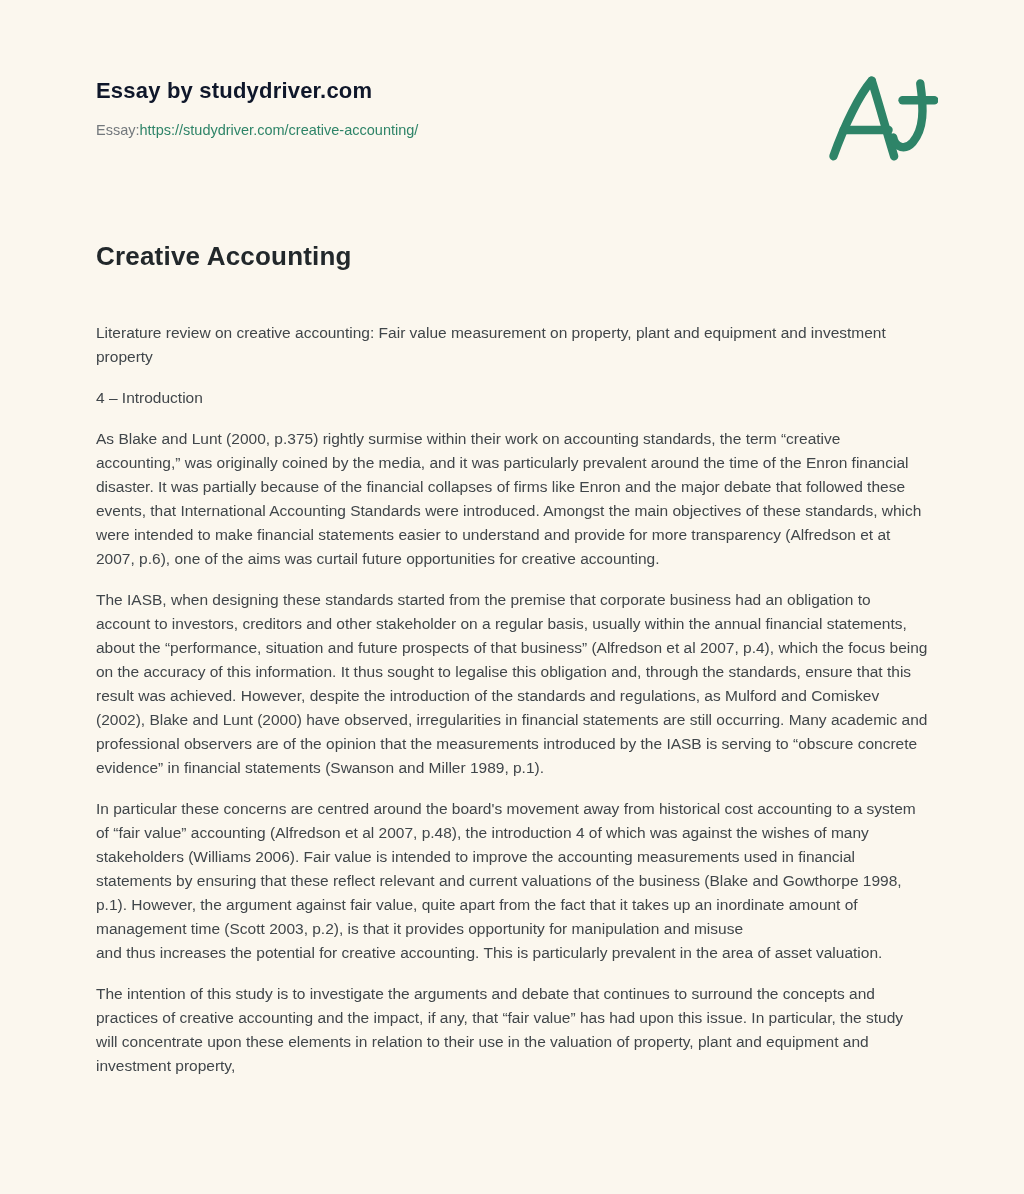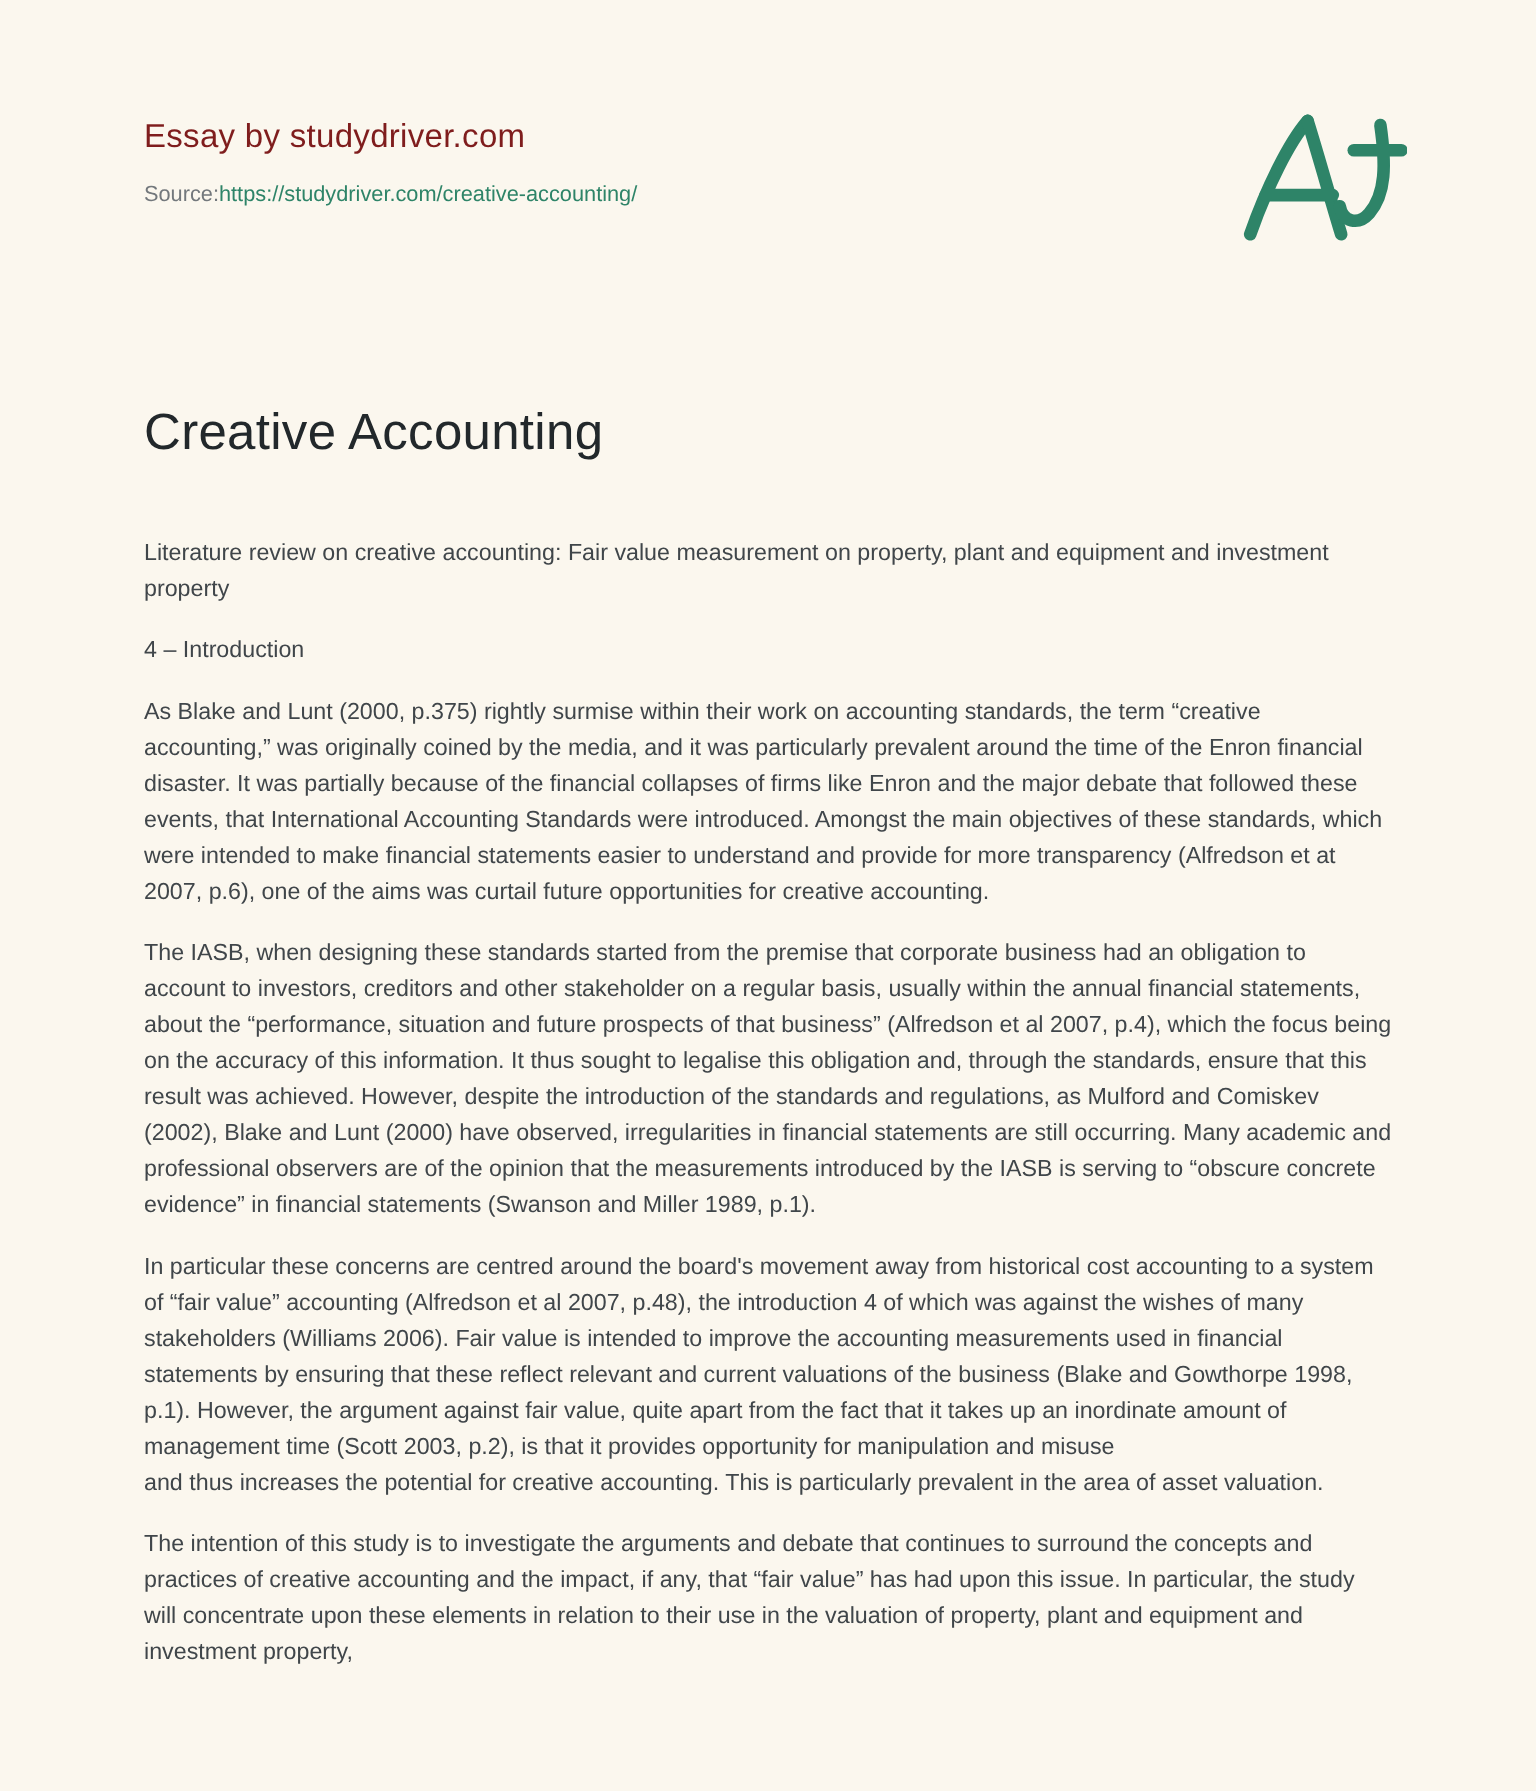--- a/index.html
+++ b/index.html
@@ -22,22 +22,22 @@
   .header {
     display: flex;
     justify-content: space-between;
     align-items: flex-start;
   }
 
   .header-left { padding-top: 2px; }
 
   .site-title {
     font-size: 22px;
-    font-weight: normal;
-    color: #7f1d1d;
+    font-weight: bold;
+    color: #0f172a;
     letter-spacing: 0.2px;
     margin-bottom: 18px;
   }
 
   .source-line {
     font-size: 14.5px;
     color: #73787c;
   }
 
   .source-link {
@@ -45,23 +45,23 @@
     text-decoration: none;
     margin-left: 0;
   }
 
   .logo {
     margin-top: -4px;
     margin-right: -10px;
   }
 
   .essay-title {
-    margin-top: 102px;
-    font-size: 34px;
-    font-weight: normal;
+    margin-top: 75px;
+    font-size: 26px;
+    font-weight: bold;
     color: #22282b;
     letter-spacing: 0.2px;
   }
 
   .essay-body {
     margin-top: 49px;
     width: 832px;
   }
 
   .essay-body p {
@@ -74,21 +74,21 @@
 </style>
 </head>
 <body>
 
 <div class="page">
 
   <div class="header">
     <div class="header-left">
       <div class="site-title">Essay by studydriver.com</div>
       <div class="source-line">
-        <span>Source:</span><a class="source-link" href="#">https://studydriver.com/creative-accounting/</a>
+        <span>Essay:</span><a class="source-link" href="#">https://studydriver.com/creative-accounting/</a>
       </div>
     </div>
 
     <div class="logo">
       <span>
         <svg width="112" height="90" viewBox="0 0 120 96" aria-hidden="true">
           <g fill="none" stroke="#2e8468" stroke-width="9" stroke-linecap="round">
             <path d="M8 90 C20 56 36 24 49 9"></path>
             <path d="M49 9 C58 38 65 64 73 90"></path>
             <path d="M19 62 L67 62"></path>

